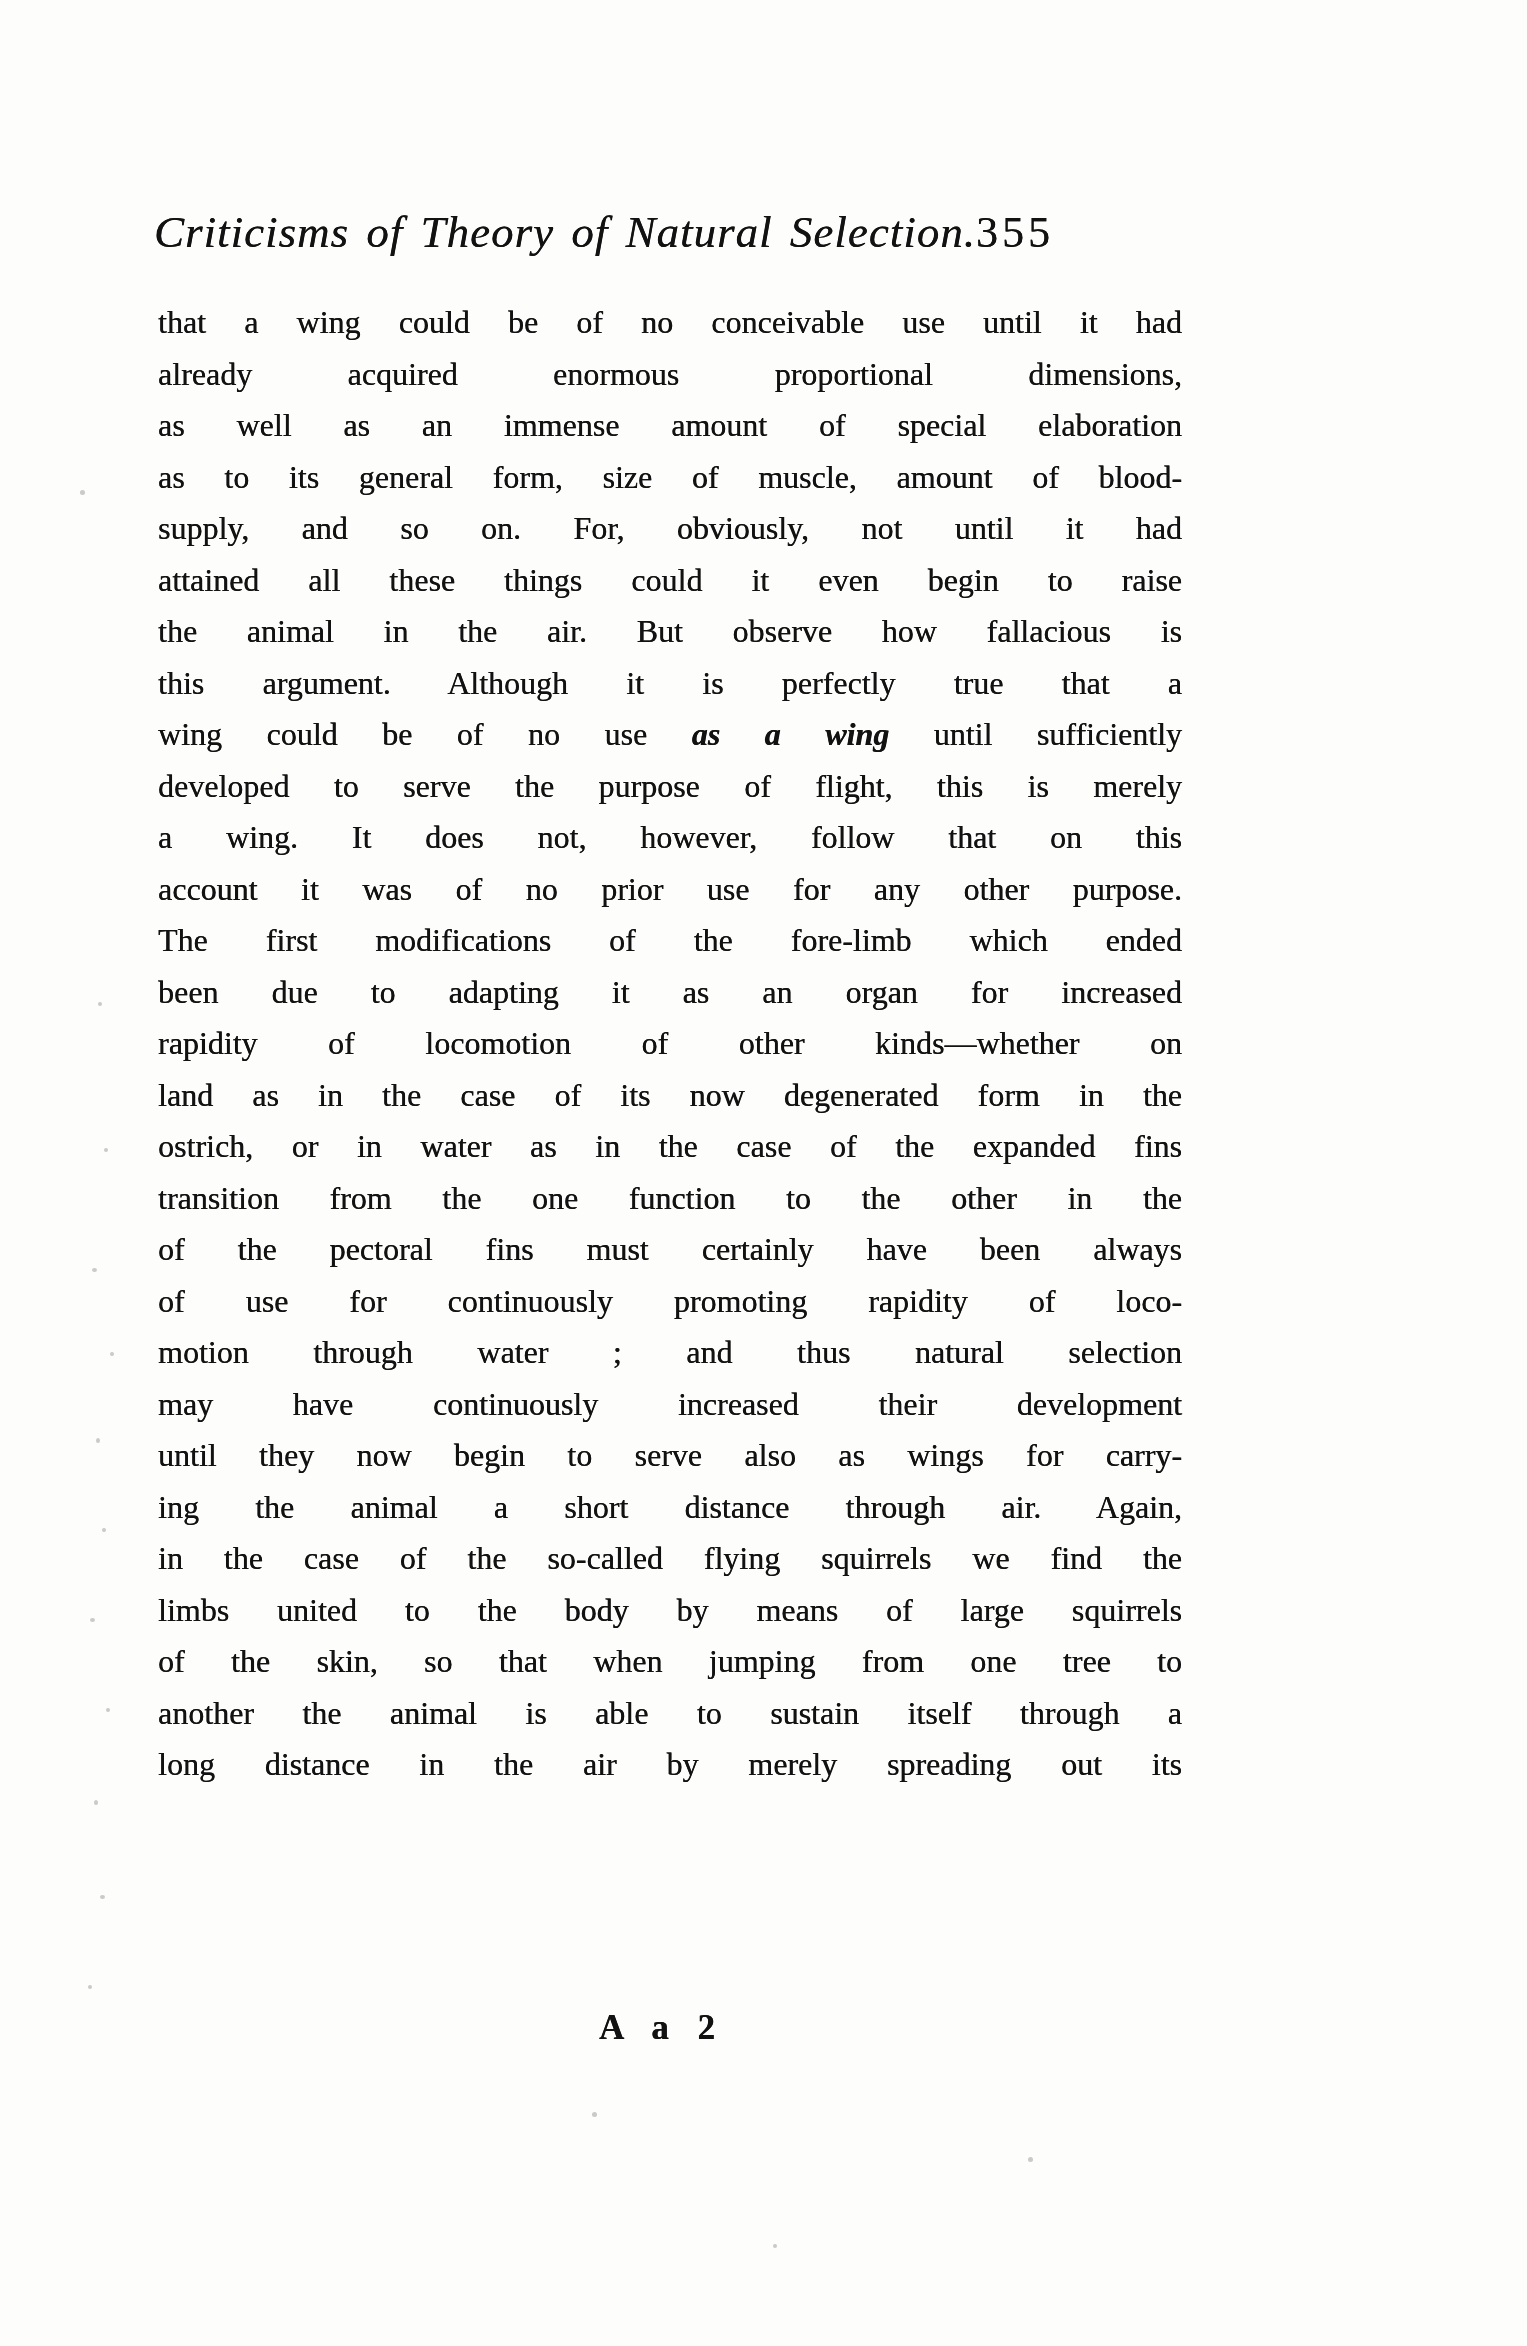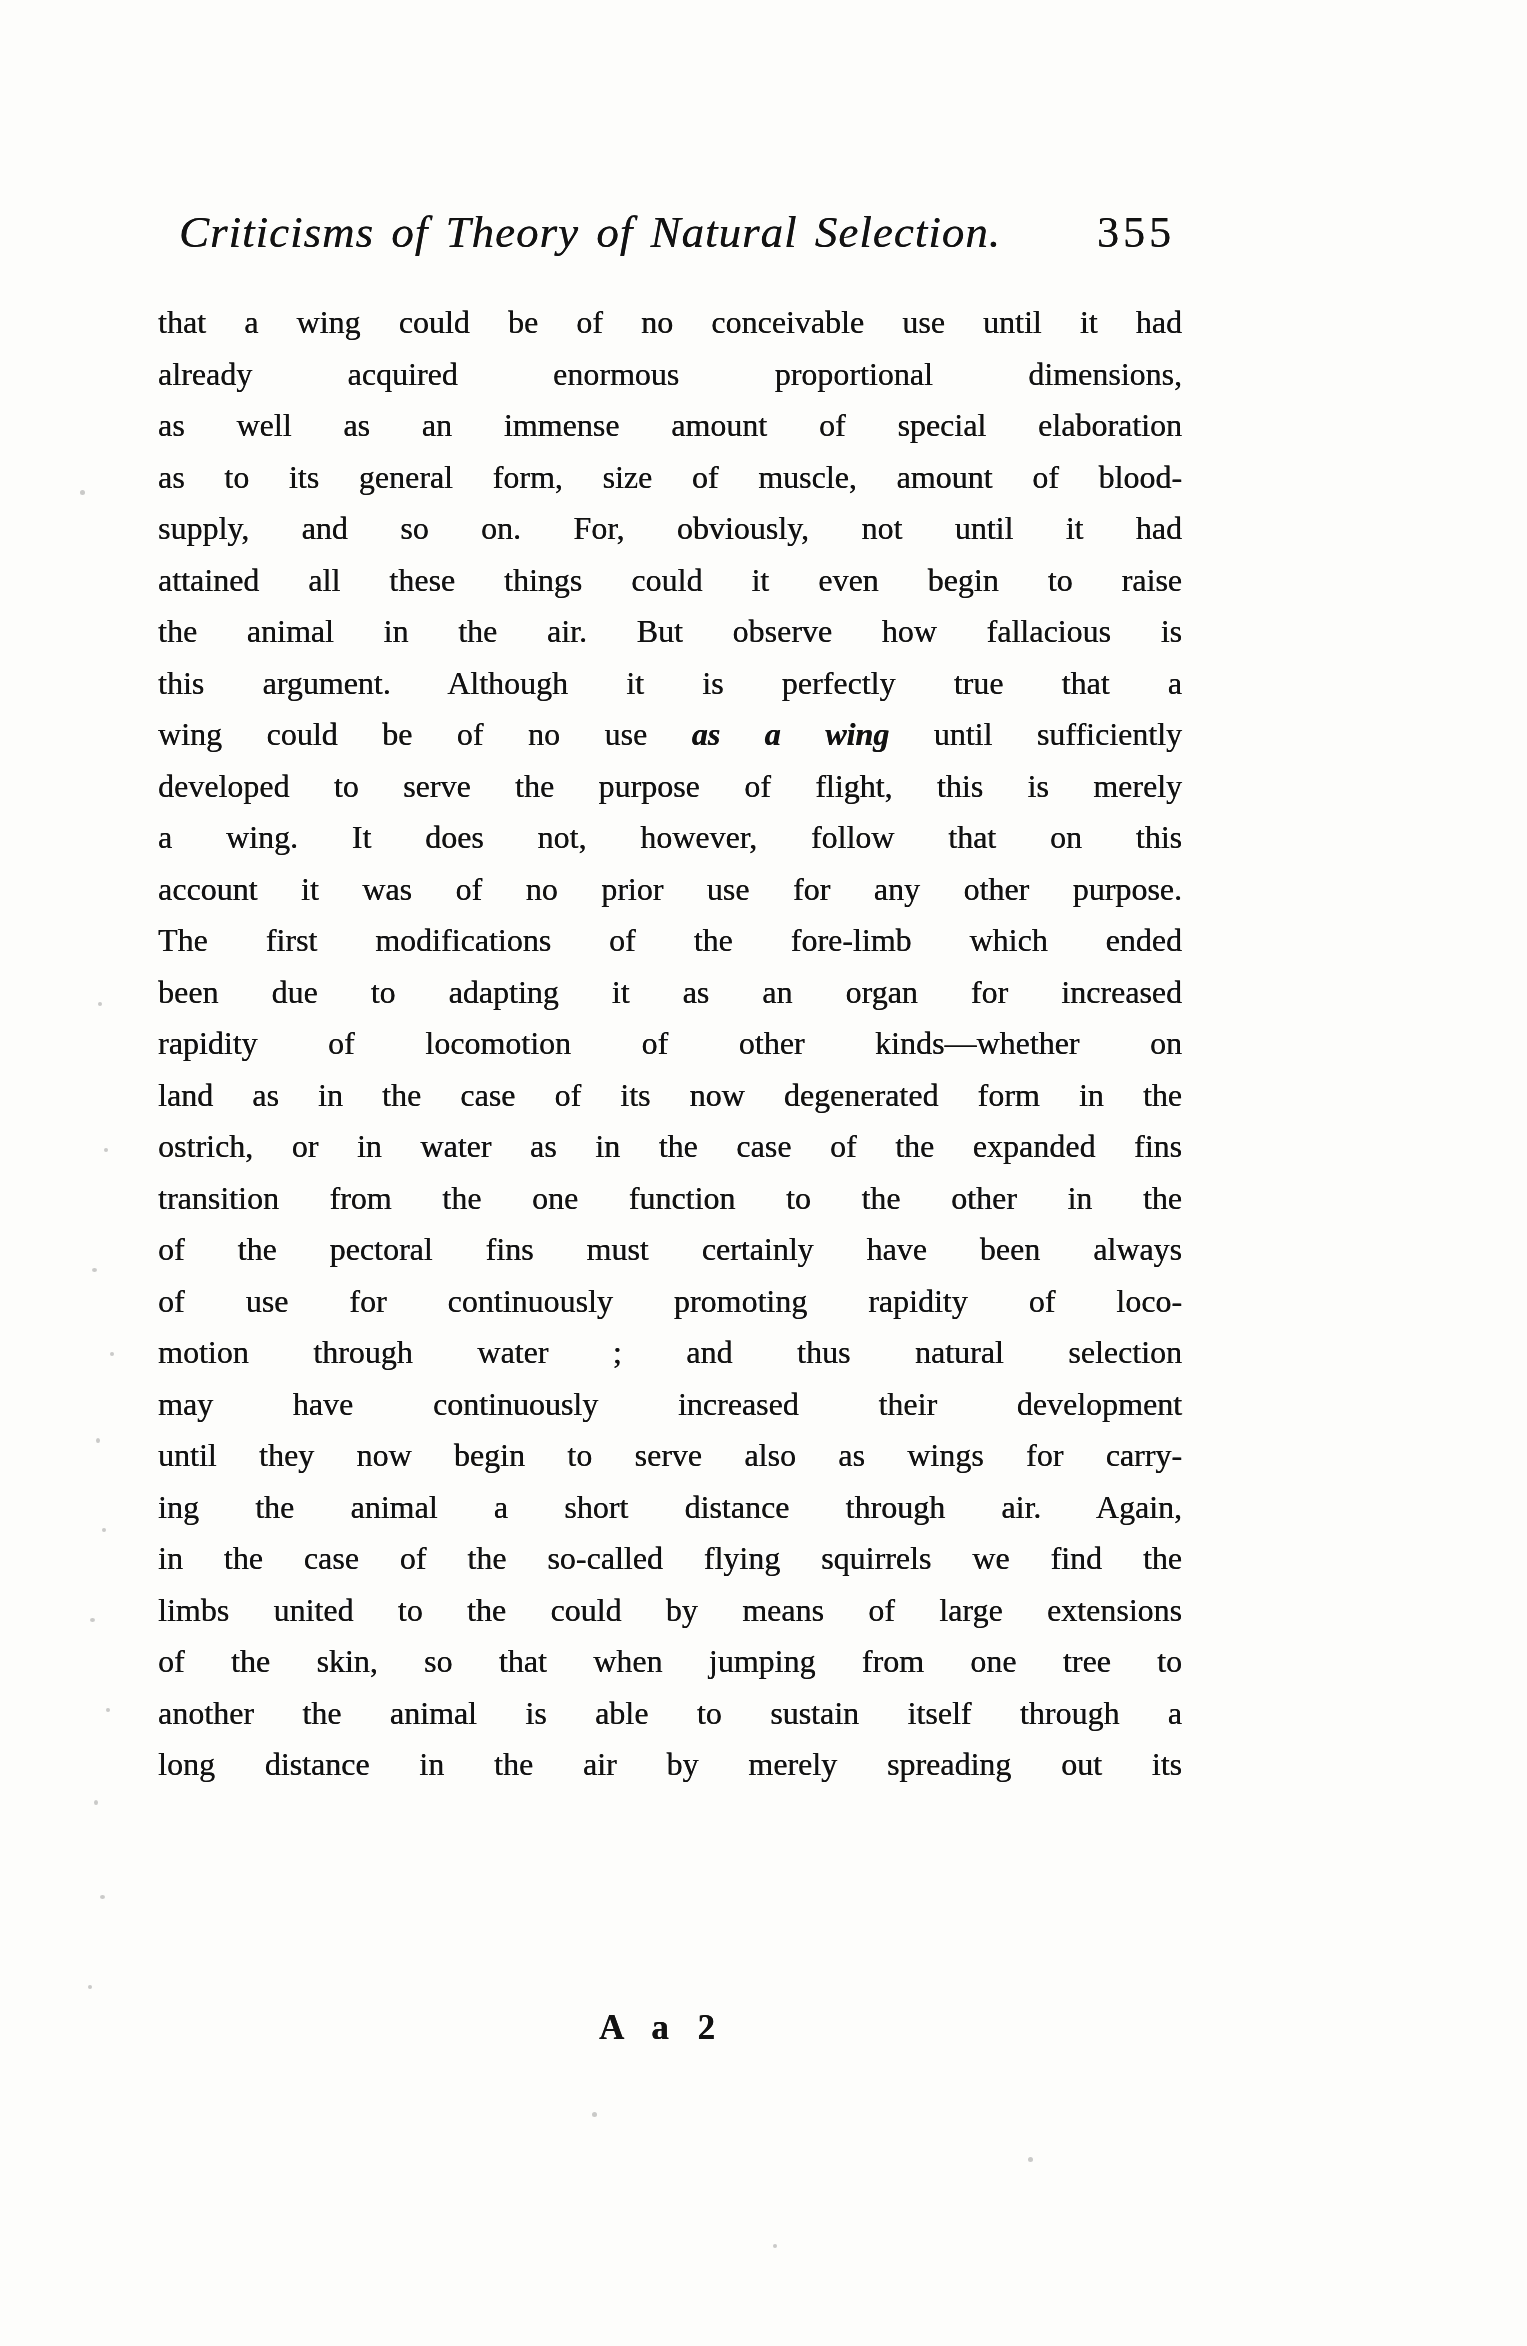--- a/index.html
+++ b/index.html
@@ -6,22 +6,22 @@
   .page{
     position:relative;
     width:1527px;height:2346px;
     background:#fdfdfb;
     overflow:hidden;
     font-family:"Liberation Serif", serif;
     color:#121212;
   }
   .running-header{
     position:absolute;
-    top:206px;left:165px;width:1024px;
-    display:flex;justify-content:space-between;align-items:baseline;
+    top:206px;left:140px;width:1024px;
+    display:flex;align-items:baseline;
   }
   .running-header .title{
     font-style:italic;
     font-size:45px;
     letter-spacing:1px;
     word-spacing:5px;
     margin-left:14px;
     text-shadow:0.3px 0 0 currentColor;
   }
   .running-header .pagenum{
@@ -90,21 +90,21 @@
       <div class="line">land as in the case of its now degenerated form in the</div>
       <div class="line">ostrich, or in water as in the case of the expanded fins</div>
       <div class="line">transition from the one function to the other in the</div>
       <div class="line">of the pectoral fins must certainly have been always</div>
       <div class="line">of use for continuously promoting rapidity of loco-</div>
       <div class="line">motion through water ; and thus natural selection</div>
       <div class="line">may have continuously increased their development</div>
       <div class="line">until they now begin to serve also as wings for carry-</div>
       <div class="line">ing the animal a short distance through air. Again,</div>
       <div class="line">in the case of the so-called flying squirrels we find the</div>
-      <div class="line">limbs united to the could by means of large extensions</div>
+      <div class="line">limbs united to the body by means of large squirrels</div>
       <div class="line">of the skin, so that when jumping from one tree to</div>
       <div class="line">another the animal is able to sustain itself through a</div>
       <div class="line">long distance in the air by merely spreading out its</div>
     </div>
 
   <div class="signature">A a 2</div>
 
   <div class="speck" style="left:80px;top:490px;width:5px;height:5px;"></div>
   <div class="speck" style="left:98px;top:1002px;width:4px;height:4px;"></div>
   <div class="speck" style="left:104px;top:1148px;width:4px;height:4px;"></div>

